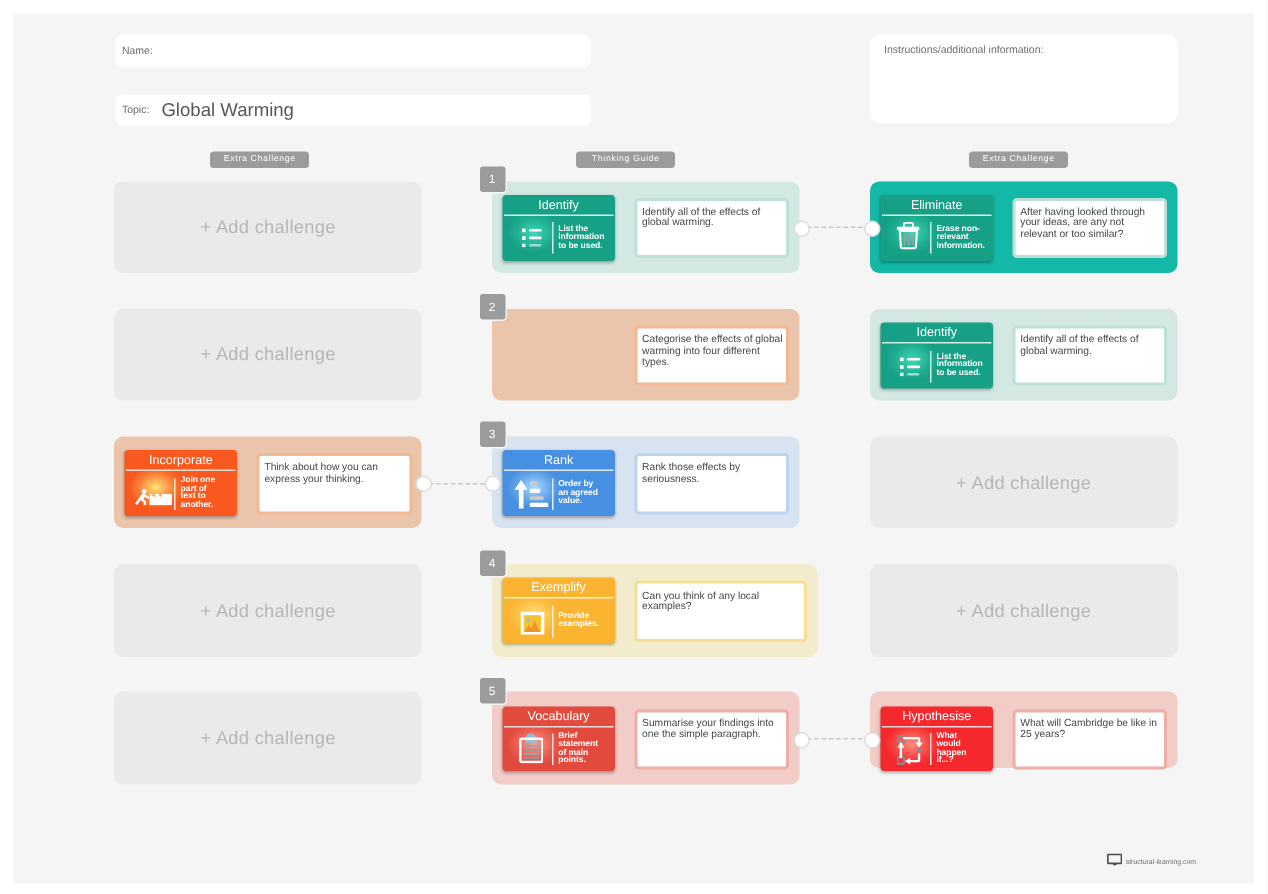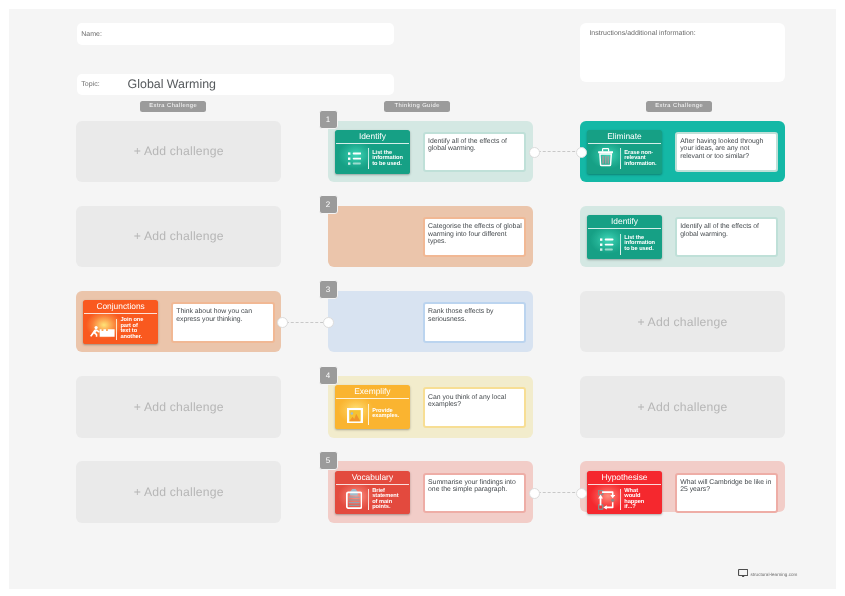--- a/index.html
+++ b/index.html
@@ -6,21 +6,21 @@
   body{width:845px;height:596px;background:#ffffff;font-family:"Liberation Sans",sans-serif;overflow:hidden;
        -webkit-font-smoothing:antialiased;text-rendering:geometricPrecision;}
   *{-webkit-font-smoothing:antialiased;}
   #page{position:absolute;left:9px;top:9px;width:827px;height:580px;background:#f5f5f5;}
 
   
   .field{position:absolute;background:#ffffff;border-radius:5px;display:flex;align-items:center;}
   .field .lbl{color:#6d6d6d;font-size:7px;padding-left:4.8px;}
   .field .val{color:#55595c;font-size:12.4px;padding-left:8px;}
   #f-name{left:67.5px;top:14.2px;width:317.7px;height:22.1px;}
-  #f-topic{left:67.5px;top:65px;width:317.7px;height:20.6px;gap:20px;}
+  #f-topic{left:67.5px;top:54px;width:317.7px;height:20.6px;}
   #f-instr{left:571.3px;top:13.8px;width:204.6px;height:59.7px;align-items:flex-start;border-radius:6px;}
   #f-instr .lbl{padding-top:7.2px;padding-left:9.1px;}
 
   
   .pill{position:absolute;background:#9b9b9b;color:#ffffff;font-size:5.8px;border-radius:2.5px;
         height:11px;line-height:11.3px;text-align:center;letter-spacing:.45px;text-indent:.45px;}
   #p-left {left:131px;top:92px;width:66px;}
   #p-mid  {left:375px;top:92px;width:66px;}
   #p-right{left:637px;top:92px;width:66px;}
 
@@ -175,21 +175,21 @@
             </div>
       </div>
     </div>
         <div class="resp" style="border-color:#bfe0d8;">
           <span>Identify all of the effects of global warming.</span>
         </div>
       </div>
       <div class="badge" style="left:309.5px;top:186.2px;">2</div>
       <div class="group" style="left:67.1px;top:281.9px;width:205.3px;height:61.5px;background:#ebc5ab;">
         <div class="card" style="background:#f9591f;">
-      <div class="hd"><i>Conjunctions</i></div>
+      <div class="hd"><i>Incorporate</i></div>
       <div class="rule"></div>
       <div class="bd">
         <div class="glow" style="background:radial-gradient(ellipse 18px 14px at 21px 11px, #ffe478 0%, #ffe47899 35%, #ffe47845 65%, #ffe47800 100%);"></div>
         <div class="ic">
               <svg width="24.6" height="11.2" viewBox="0 0 24.6 11.2" style="margin:4.2px 0 0 -1.1px">
    <circle cx="6.1" cy="1.6" r="1.6" fill="#fff"></circle>
    <path d="M4.1 4 Q5.6 2.7 7 3.6 L9.7 5.5 L9.1 6.7 L6.6 5.3 L5.5 6.6 L7.3 8.2 L7.3 10.7 L5.8 10.7 L5.8 8.9 L3.9 7.4 L1.4 10.7 L0 9.9 L2.6 6.2 Z" fill="#fff"></path>
    <path d="M9.7 3.3 L11.6 3.3 L11.6 5 L13.4 5 L13.4 3.3 L16.1 3.3 L16.1 5 L17.8 5 L17.8 3.3 L24.6 3.3 L24.6 10.8 L9.7 10.8 Z" fill="#fff"></path>
   </svg>
             </div>
@@ -200,31 +200,53 @@
               <span>text to</span>
               <span>another.</span>
             </div>
       </div>
     </div>
         <div class="resp" style="border-color:#f1b894;">
           <span>Think about how you can express your thinking.</span>
         </div>
       </div>
       <div class="group" style="left:318.9px;top:281.9px;width:205.3px;height:61.5px;background:#d8e3f1;">
+        <div class="card" style="background:#478fe0;">
+      <div class="hd"><i>Rank</i></div>
+      <div class="rule"></div>
+      <div class="bd">
+        <div class="glow" style="background:radial-gradient(ellipse 18px 14px at 21px 11px, #a8dcff 0%, #a8dcff99 35%, #a8dcff45 65%, #a8dcff00 100%);"></div>
+        <div class="ic">
+              <svg width="22.5" height="19.3" viewBox="0 0 22.5 19.3" style="margin:0 0 0 -0.5px">
+   <path d="M4.4 0 L8.7 6.5 L6 6.5 L6 19.3 L2.9 19.3 L2.9 6.5 L0 6.5 Z" fill="#fff"></path>
+   <rect x="10.2" y="0.6" width="5" height="3.1" rx="0.7" fill="#c9c9c9"></rect>
+   <rect x="10.2" y="5.8" width="7" height="2.8" rx="0.7" fill="#fff"></rect>
+   <rect x="10.2" y="10.8" width="9.2" height="2.5" rx="0.7" fill="#c9c9c9"></rect>
+   <rect x="10.2" y="15.2" width="12.3" height="2.8" rx="0.7" fill="#fff"></rect>
+  </svg>
+            </div>
+        <div class="sep"></div>
+        <div class="dsc">
+              <span>Order by</span>
+              <span>an agreed</span>
+              <span>value.</span>
+            </div>
+      </div>
+    </div>
         <div class="resp" style="border-color:#bbd4ef;">
           <span>Rank those effects by seriousness.</span>
         </div>
       </div>
       <div class="addbox" style="left:571px;top:281.9px;width:204.9px;height:61.5px;">+ Add challenge</div>
       <div class="badge" style="left:309.5px;top:271.4px;">3</div>
       <div class="conn" style="left:272.4px;top:312.65px;width:46.5px;"></div>
       <div class="knob" style="left:267.9px;top:308.15px;"></div>
       <div class="knob" style="left:314.4px;top:308.15px;"></div>
       <div class="addbox" style="left:67.1px;top:367.1px;width:205.3px;height:61.5px;">+ Add challenge</div>
-      <div class="group" style="left:318.9px;top:367.1px;width:205.3px;height:61.5px;background:#f2eccc;">
+      <div class="group" style="left:318.9px;top:367.1px;width:205.3px;height:61.5px;background:#f2eccc;padding-left:12px;">
         <div class="card" style="background:#fab430;">
       <div class="hd"><i>Exemplify</i></div>
       <div class="rule"></div>
       <div class="bd">
         <div class="glow" style="background:radial-gradient(ellipse 18px 14px at 21px 11px, #ffe27a 0%, #ffe27a99 35%, #ffe27a45 65%, #ffe27a00 100%);"></div>
         <div class="ic">
               <svg width="16.1" height="15.5" viewBox="0 0 16.1 15.5" style="margin:2.1px 0 0 0.3px">
    <rect x="0" y="0" width="16.1" height="15.5" fill="#fff"></rect>
    <rect x="2.2" y="2.1" width="11.5" height="11.2" fill="#f5c231"></rect>
    <circle cx="4.9" cy="5.5" r="1.3" fill="#9dbdcf"></circle>

